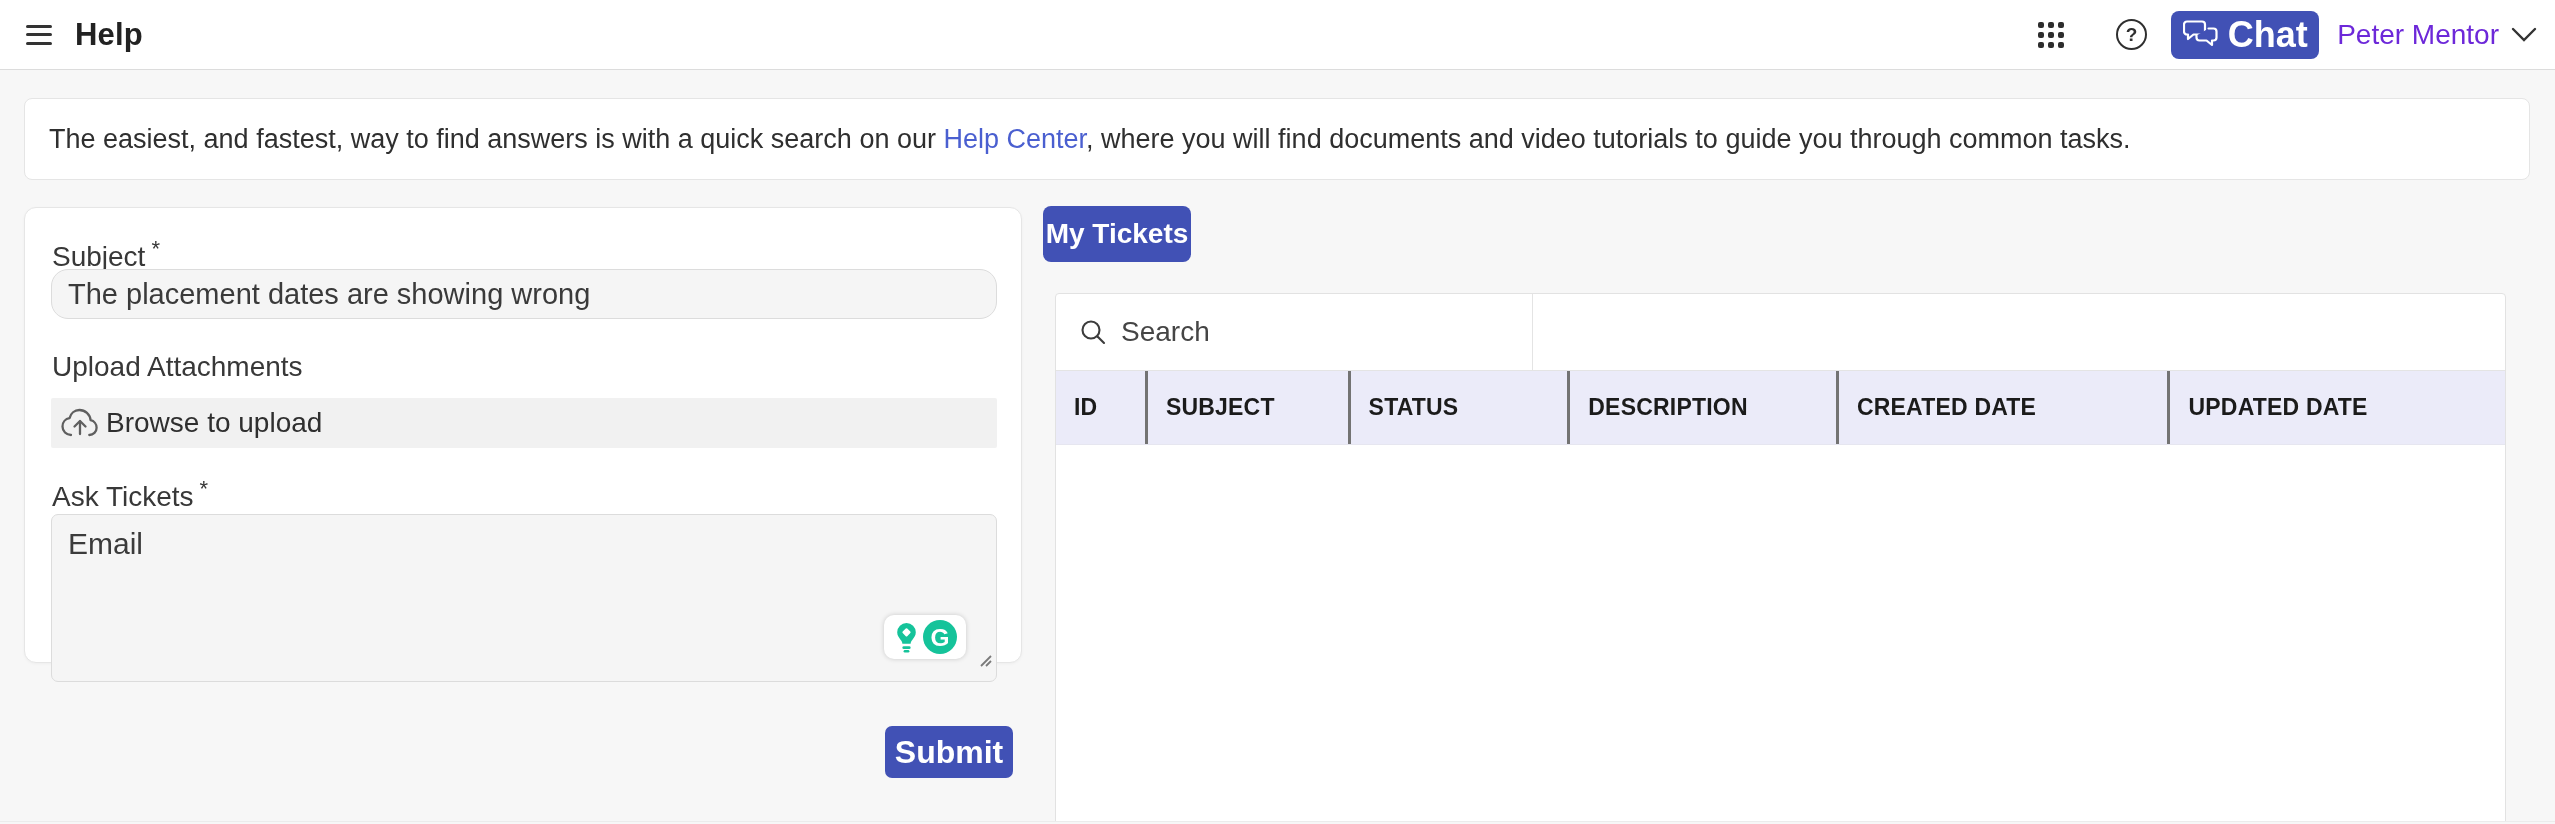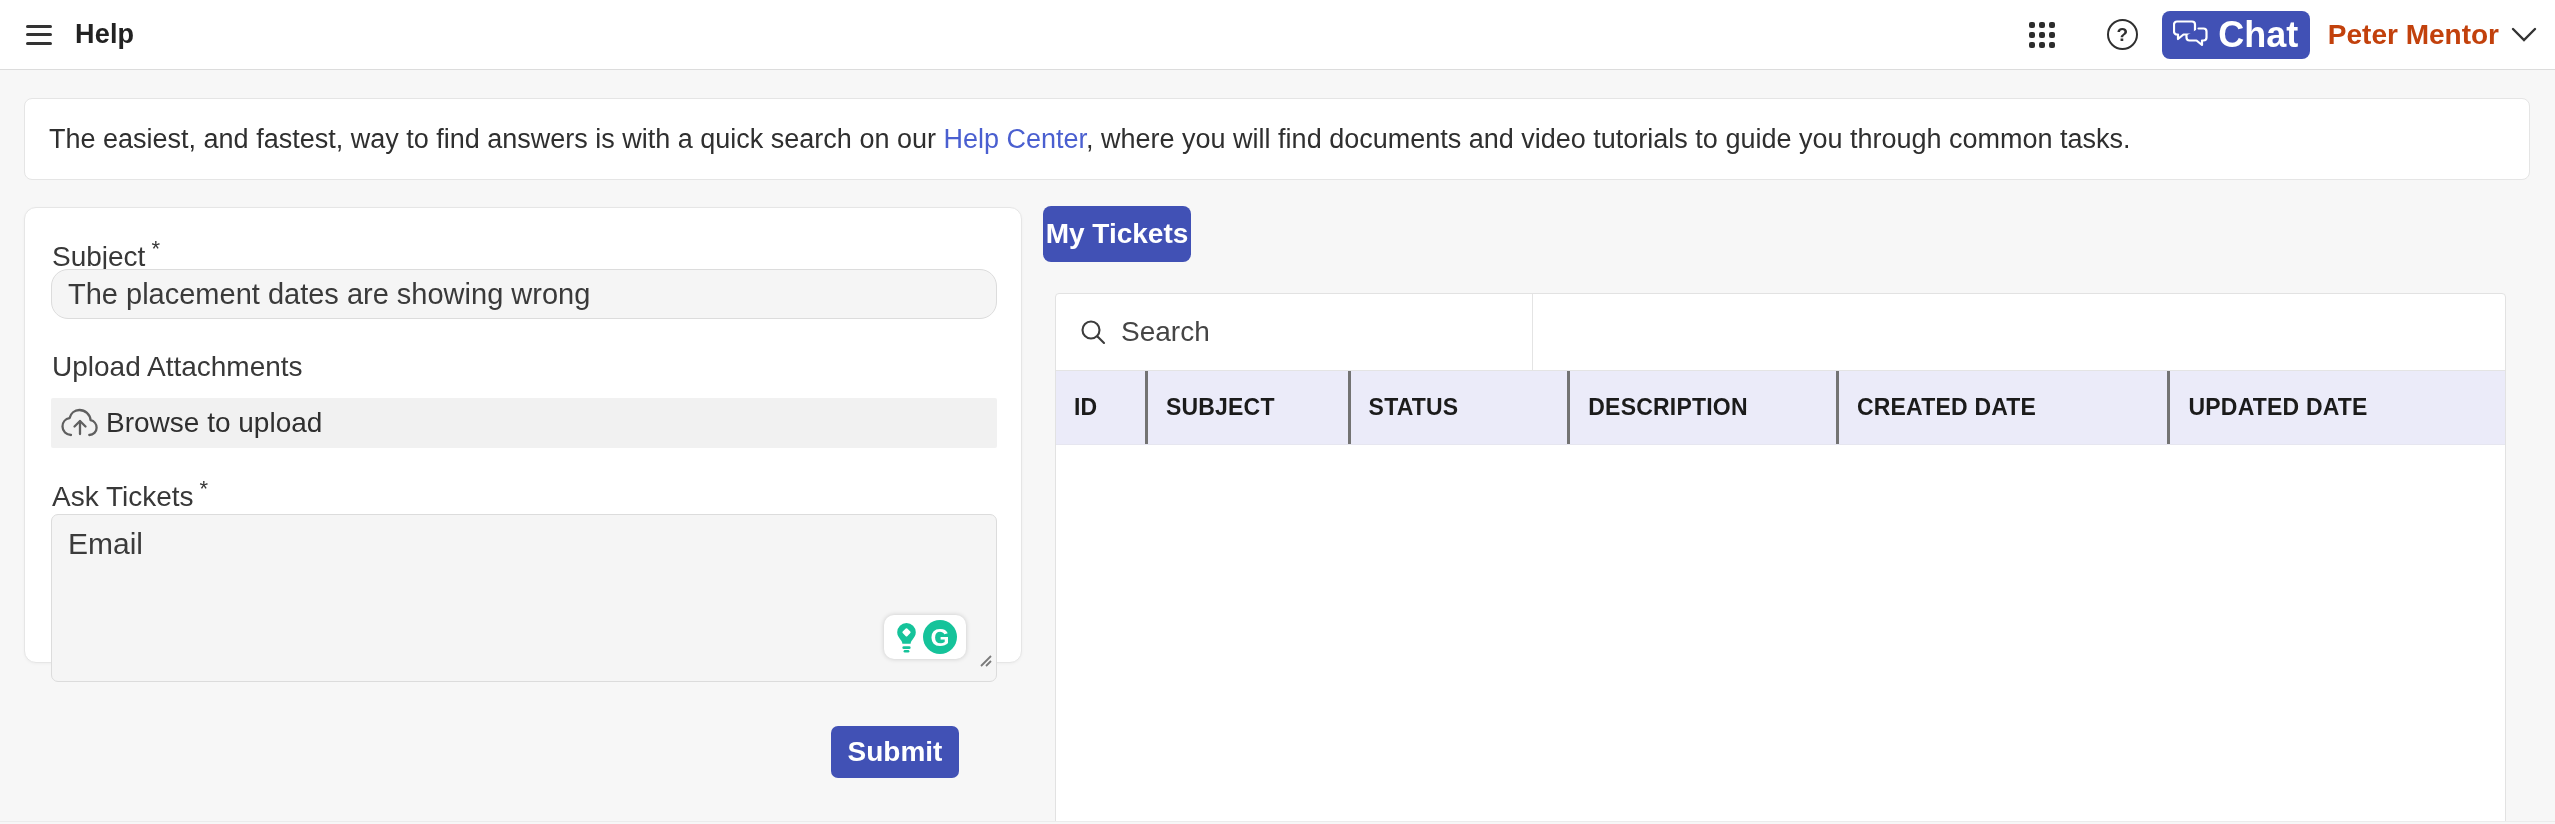--- a/index.html
+++ b/index.html
@@ -8,33 +8,33 @@
   .page { position:relative; width:2555px; height:824px; background:#f7f7f7; }
 
   
   .topbar { position:absolute; top:0; left:0; width:2555px; height:70px; background:#fff;
             border-bottom:1px solid #dcdcdc; display:flex; align-items:center;
             justify-content:space-between; padding:0 18px 0 26px; }
   .tb-left { display:flex; align-items:center; gap:23px; }
   .hamburger { width:26px; height:20px; display:flex; flex-direction:column; justify-content:space-between;
                background:none; border:none; cursor:pointer; }
   .hamburger span { display:block; width:26px; height:3px; background:#333; border-radius:2px; }
-  .page-title { font-size:27px; font-weight:700; color:#222; letter-spacing:.2px; }
+  .page-title { font-size:31px; font-weight:700; color:#222; letter-spacing:.2px; }
   .tb-right { display:flex; align-items:center; }
   .grid-icon { display:grid; grid-template-columns:repeat(3,6px); grid-template-rows:repeat(3,6px);
                gap:4px; background:none; border:none; cursor:pointer; }
   .grid-icon i { background:#2d2d2d; border-radius:2px; }
   .help-circle { width:31px; height:31px; margin-left:52px; border:2.5px solid #2f2f2f; border-radius:50%;
                  background:none; display:flex; align-items:center; justify-content:center;
                  font-size:19px; font-weight:700; color:#2f2f2f; cursor:pointer; }
   .chat-btn { margin-left:24px; width:148px; height:48px; background:#4151b5; color:#fff;
               border:none; border-radius:8px; display:flex; align-items:center; justify-content:center;
               gap:9px; font-size:36px; font-weight:600; font-family:inherit; cursor:pointer; }
   .user { margin-left:18px; display:flex; align-items:center; gap:12px; cursor:pointer; }
-  .user-name { font-size:28px; color:#c2410c; font-weight:700;text-align:center; }
+  .user-name { font-size:28px; color:#6d28d9; font-weight:400;text-align:center; }
 
   
   .banner { position:absolute; left:24px; top:98px; width:2506px; height:82px; background:#fff;
             border:1px solid #e5e5e5; border-radius:8px; display:flex; align-items:center;
             padding:0 24px; }
   .banner p { font-size:27px; color:#2f2f2f; }
   .banner a { color:#4a5fd0; text-decoration:none; cursor:pointer; }
 
   
   .form-card { position:absolute; left:24px; top:207px; width:998px; height:456px; background:#fff;
@@ -52,22 +52,22 @@
             gap:4px; cursor:pointer; font-family:inherit; }
   .browse span { font-size:28px; color:#2f2f2f; }
   .ta-wrap { position:absolute; left:26px; top:306px; width:946px; height:168px; }
   .ta-wrap textarea { width:946px; height:168px; background:#f5f5f5; border:1px solid #dcdcdc;
                       border-radius:7px; resize:none; font-family:inherit; font-size:30px;
                       color:#3b3b3b; padding:12px 16px; }
   .gram-badge { position:absolute; right:31px; bottom:23px; width:82px; height:44px; background:#fff;
                 border-radius:10px; box-shadow:0 0 5px rgba(0,0,0,.18); display:flex;
                 align-items:center; justify-content:center; gap:4px; cursor:pointer; }
   .resize-handle { position:absolute; right:4px; bottom:14px; }
-  .submit-btn { position:absolute; left:806px; top:518px; width:128px; height:52px; background:#4151b5;
-                color:#fff; border:none; border-radius:7px; font-size:28px; font-weight:600;
+  .submit-btn { position:absolute; left:860px; top:518px; width:128px; height:52px; background:#4151b5;
+                color:#fff; border:none; border-radius:7px; font-size:32px; font-weight:600;
                 font-family:inherit; cursor:pointer; }
 
   
   .mytickets-btn { position:absolute; left:1043px; top:206px; width:148px; height:56px;
                    background:#4151b5; color:#fff; border:none; border-radius:8px; font-size:28px;
                    font-weight:600; font-family:inherit; cursor:pointer; }
   .table-card { position:absolute; left:1055px; top:293px; width:1451px; height:529px; background:#fff;
                 border:1px solid #e2e2e2; border-radius:4px 4px 0 0; display:flex; flex-direction:column; }
   .search-row { height:77px; border-bottom:1px solid #e4e4e4; display:flex; }
   .search-cell { width:477px; height:100%; border-right:1px solid #e4e4e4; display:flex;

